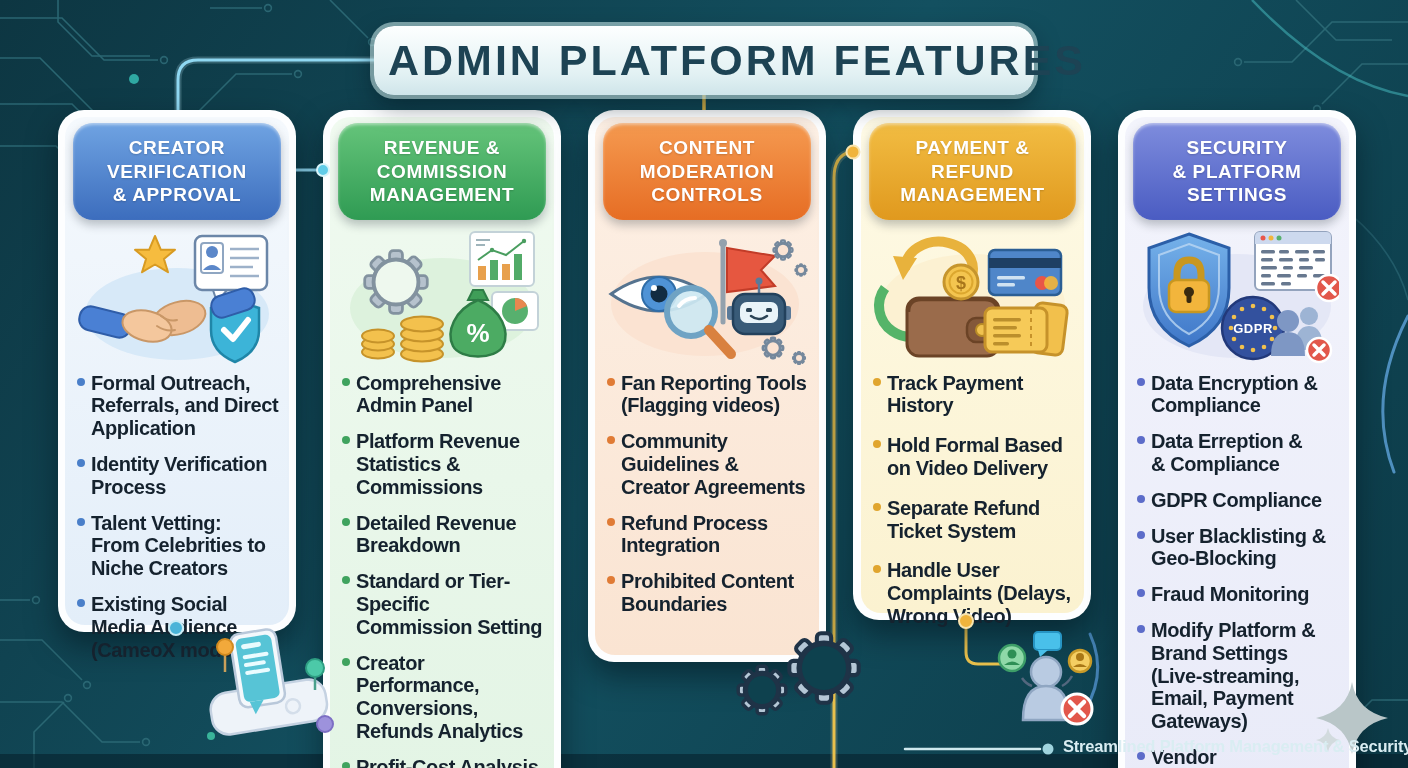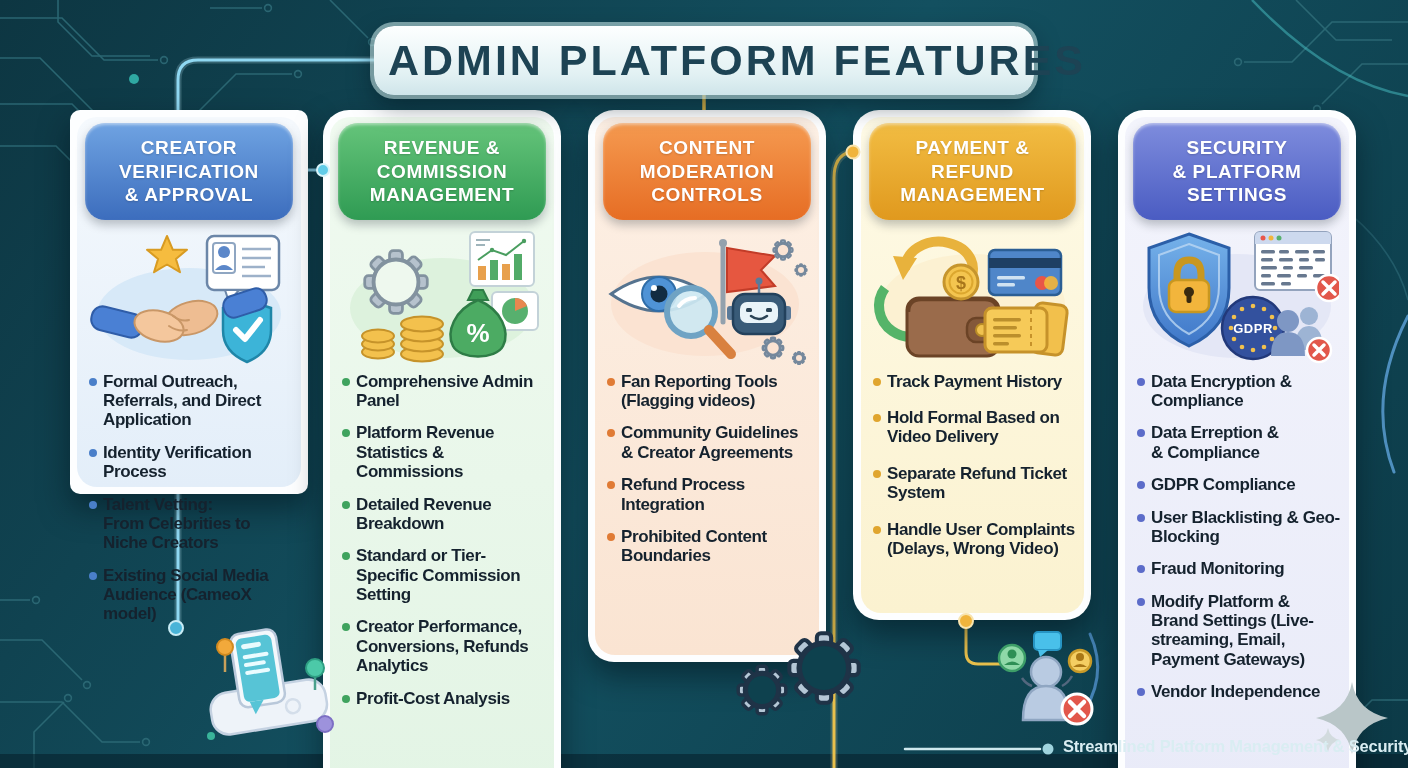--- a/index.html
+++ b/index.html
@@ -35,21 +35,21 @@
     box-shadow:inset 0 2px 3px rgba(255,255,255,.45),0 5px 10px rgba(10,25,35,.25);
     color:#ffffff;font-weight:bold;font-size:19px;line-height:1.24;letter-spacing:.6px;
     white-space:pre-line;text-shadow:0 1px 2px rgba(0,0,0,.18);
   }
   .icon-wrap{height:140px;display:flex;align-items:center;justify-content:center;margin:4px 4px 2px;}
   ul.bullets{list-style:none;margin:4px 0 0;padding:0 8px 0 12px;}
   ul.bullets li{display:flex;align-items:flex-start;margin-bottom:13px;}
   .c4 ul.bullets li{margin-bottom:17px}
   .dot{width:8px;height:8px;border-radius:50%;background:var(--dot);flex:none;margin:6px 6px 0 0;}
   .btxt{
-    font-size:17px;font-weight:bold;color:#15222e;line-height:1.14;
+    font-size:20px;font-weight:bold;color:#15222e;line-height:1.14;
     letter-spacing:-0.4px;white-space:pre-line;
   }
   .decor{position:absolute;z-index:4;pointer-events:none}
   #footer-caption{
     position:absolute;z-index:4;left:1063px;top:737px;
     color:#d9edf2;font-weight:bold;font-size:16.5px;letter-spacing:-0.2px;white-space:nowrap;
   }
   #dots-overlay{z-index:4}
   #bottom-band{position:absolute;z-index:0;left:0;bottom:0;width:1408px;height:14px;background:rgba(6,30,40,.55)}
 </style>
@@ -119,21 +119,21 @@
     <path d="M850,152 Q834,156 834,178 V768" stroke="#e8c04c" stroke-width="3"></path>
     <path d="M966,620 V652 Q966,664 978,664 H1000" stroke="#e8c04c" stroke-width="3"></path>
     <path d="M1408,316 Q1366,398 1394,472" stroke="#5b9fd4" stroke-width="3" opacity=".85"></path>
     <path d="M1090,634 Q1110,678 1078,720" stroke="#4f8fc9" stroke-width="3" opacity=".85"></path>
     <path d="M905,749 H1040" stroke="#cfe9ee" stroke-width="2.5"></path>
   </g>
 </svg>
 
 <div id="title">ADMIN PLATFORM FEATURES</div>
 
-<div class="card c1" style="left: 70px; height: 384px; border-radius: 10px; --header_from: #6fa3e2; --header_to: #3c6dbd; --body_from: #f5f9fd; --body_to: #e3eef9; --dot: #4a7fc9;">
+<div class="card c1" style="left: 58px; height: 522px; --header_from: #6fa3e2; --header_to: #3c6dbd; --body_from: #f5f9fd; --body_to: #e3eef9; --dot: #4a7fc9;">
   <div class="card-inner">
     <div class="card-header">CREATOR
 VERIFICATION
 &amp; APPROVAL</div>
     <div class="icon-wrap">
       <svg width="204" height="140" viewBox="0 0 204 140">
         <ellipse cx="102" cy="88" rx="92" ry="46" fill="#d7e9f8"></ellipse>
         <g transform="translate(80,30)">
           <polygon points="0,-20 5.9,-6.2 20,-6.2 8.9,2.9 13,16.2 0,8.5 -13,16.2 -8.9,2.9 -20,-6.2 -5.9,-6.2" fill="#f6bc3f" stroke="#d89b22" stroke-width="2" stroke-linejoin="round"></polygon>
         </g>

